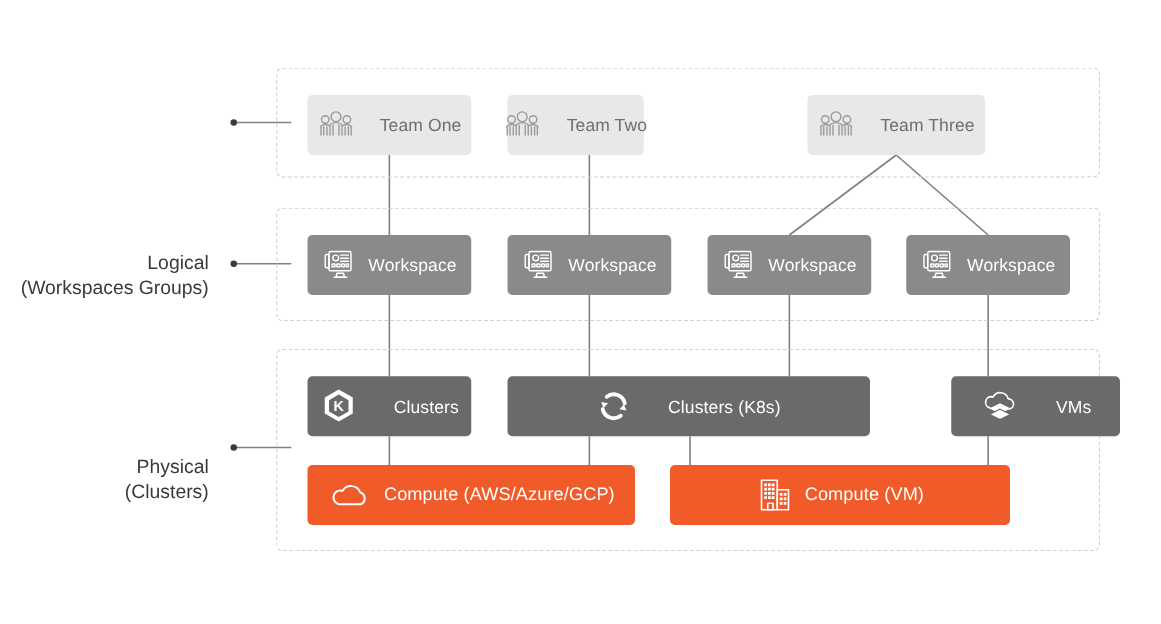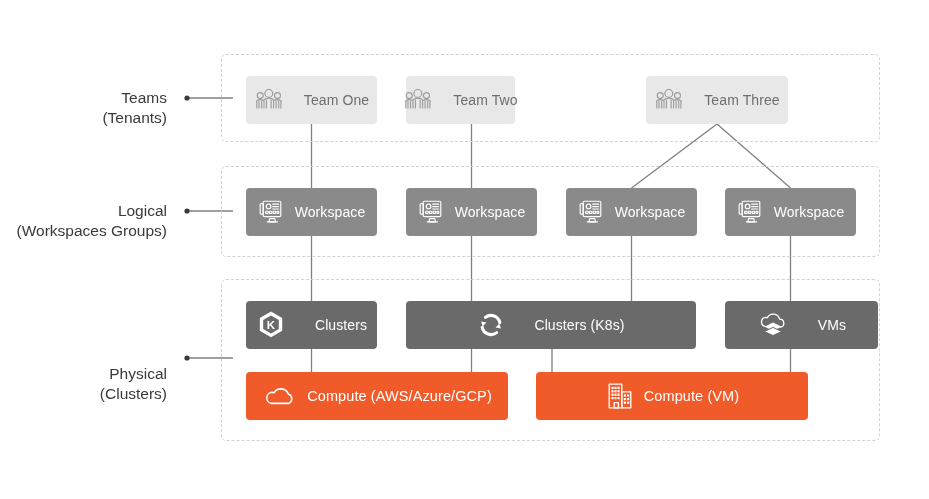--- a/index.html
+++ b/index.html
@@ -67,21 +67,21 @@
 
   
   #ws-1 { left: 246px; top: 188px; width: 131px; }
   #ws-2 { left: 406px; top: 188px; width: 131px; }
   #ws-3 { left: 566px; top: 188px; width: 131px; }
   #ws-4 { left: 725px; top: 188px; width: 131px; }
 
   
   #cl-1 { left: 246px; top: 301px; width: 131px; }
   #cl-2 { left: 406px; top: 301px; width: 290px; }
-  #cl-3 { left: 725px; top: 301px; width: 153px; }
+  #cl-3 { left: 761px; top: 301px; width: 135px; }
 
   
   #cp-1 { left: 246px; top: 372px; width: 262px; }
   #cp-2 { left: 536px; top: 372px; width: 272px; }
 </style>
 </head>
 <body>
 
 <div id="stage">
 
@@ -120,24 +120,20 @@
       <circle cx="187" cy="98" r="2.6"></circle>
       <circle cx="187" cy="211" r="2.6"></circle>
       <circle cx="187" cy="358" r="2.6"></circle>
     </g>
   </svg>
 
   <div class="dashed-zone" id="zone-teams"></div>
   <div class="dashed-zone" id="zone-logical"></div>
   <div class="dashed-zone" id="zone-physical"></div>
 
-  <div class="row-label" id="label-teams">
-    <span class="l1">Teams</span>
-    <span class="l2">(Tenants)</span>
-  </div>
   <div class="row-label" id="label-logical">
     <span class="l1">Logical</span>
     <span class="l2">(Workspaces Groups)</span>
   </div>
   <div class="row-label" id="label-physical">
     <span class="l1">Physical</span>
     <span class="l2">(Clusters)</span>
   </div>
 
   <div class="node team-node" id="team-one">

